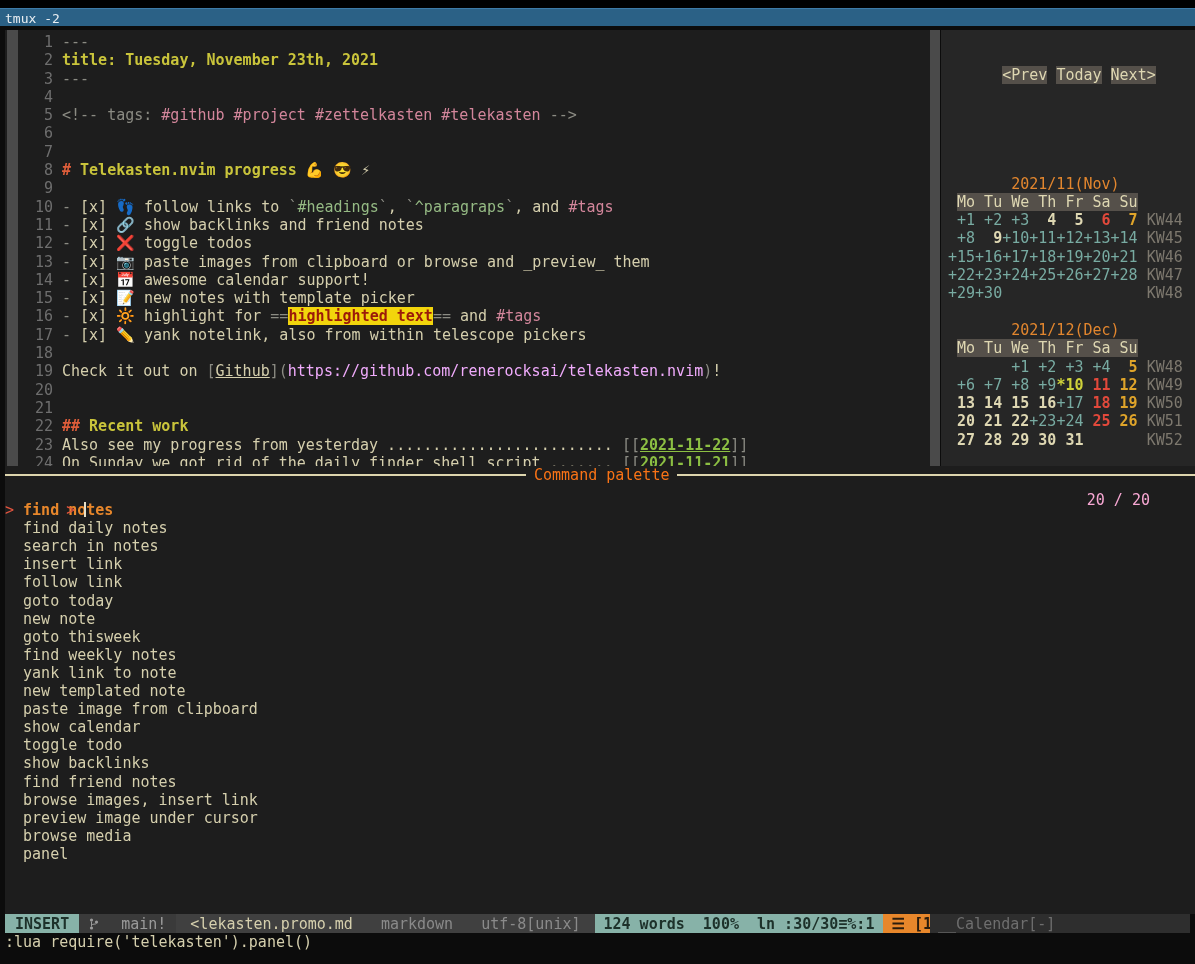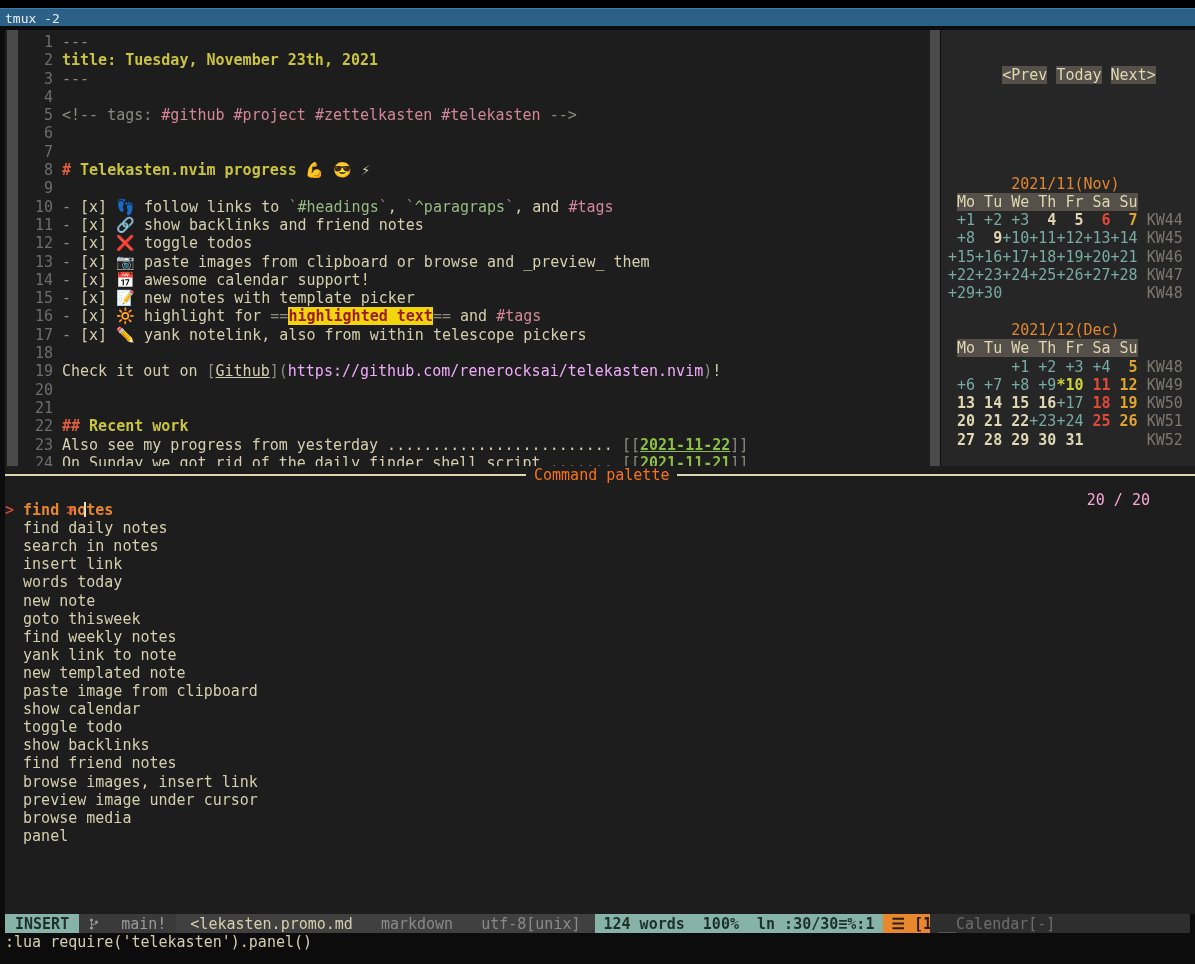--- a/index.html
+++ b/index.html
@@ -106,21 +106,22 @@
     </div>
     <div class="prompt-row">
       <span class="p-arrow">&gt;</span><span class="cursor"></span>
       <span class="p-counter">20 / 20</span>
     </div>
     <div class="pal-item sel"><span class="sel-arrow">&gt;</span><span> </span><span class="sel-label">find notes</span></div>
     <div id="palette-items">
         <div class="pal-item">  find daily notes</div>
         <div class="pal-item">  search in notes</div>
         <div class="pal-item">  insert link</div>
-        <div class="pal-item">  words today</div>
+        <div class="pal-item">  follow link</div>
+        <div class="pal-item">  goto today</div>
         <div class="pal-item">  new note</div>
         <div class="pal-item">  goto thisweek</div>
         <div class="pal-item">  find weekly notes</div>
         <div class="pal-item">  yank link to note</div>
         <div class="pal-item">  new templated note</div>
         <div class="pal-item">  paste image from clipboard</div>
         <div class="pal-item">  show calendar</div>
         <div class="pal-item">  toggle todo</div>
         <div class="pal-item">  show backlinks</div>
         <div class="pal-item">  find friend notes</div>

